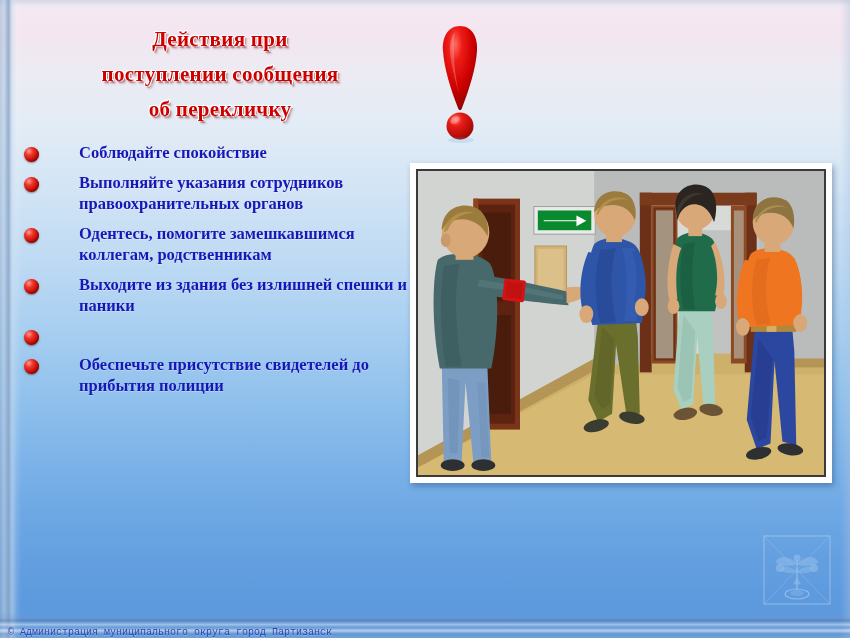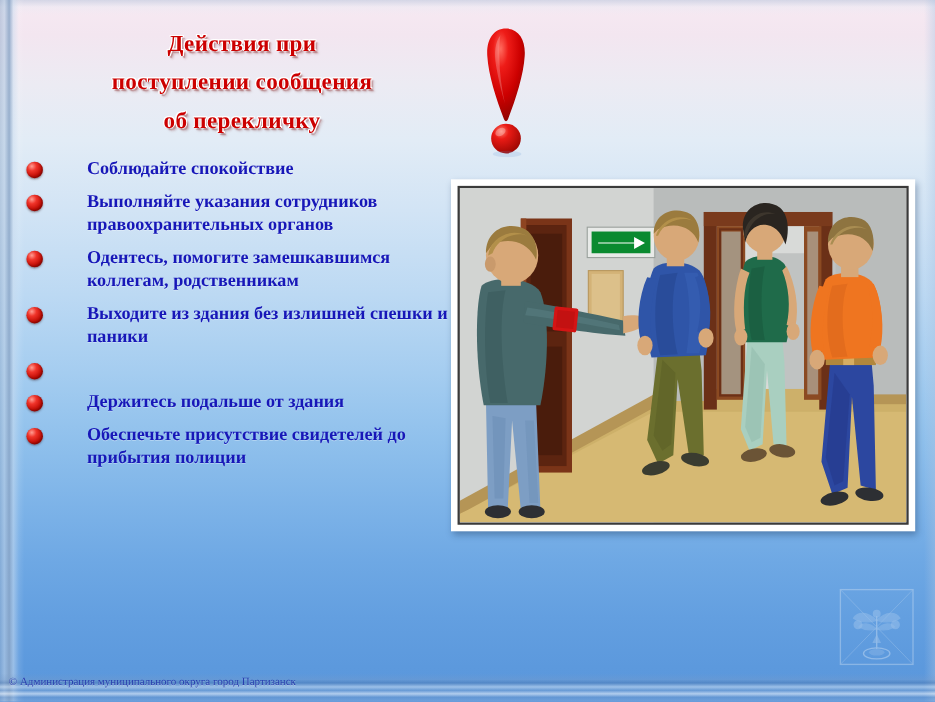--- a/index.html
+++ b/index.html
@@ -190,22 +190,22 @@
     width: 78px;
     height: 80px;
     opacity: 0.40;
     z-index: 3;
   }
 
   
   .footer {
     position: absolute;
     left: 8px;
-    bottom: 12px;
-    font-family: Liberation Serif, serif;
+    bottom: 0;
+    font-family: Liberation Mono, monospace;
     font-size: 10px;
     color: #1e2fa8;
     opacity: 0.85;
     white-space: nowrap;
     z-index: 7;
     text-shadow: 0 1px 0 rgba(255,255,255,0.35);
     text-align: center;
   }
 </style>
 </head>
@@ -274,24 +274,20 @@
 
     <div class="bullet-row">
       <span class="bullet-dot"></span>
       <span class="bullet-text">Выходите из здания без излишней спешки и паники</span>
     </div>
 
     <div class="bullet-row">
       <span class="bullet-dot"></span>
     </div>
 
-    <div class="bullet-row">
-      <span class="bullet-dot"></span>
-      <span class="bullet-text">Держитесь подальше от здания</span>
-    </div>
 
 
     <div class="bullet-row">
       <span class="bullet-dot"></span>
       <span class="bullet-text">Обеспечьте присутствие свидетелей до прибытия полиции</span>
     </div>
 
   </div>
 
   <div class="photo-panel">

